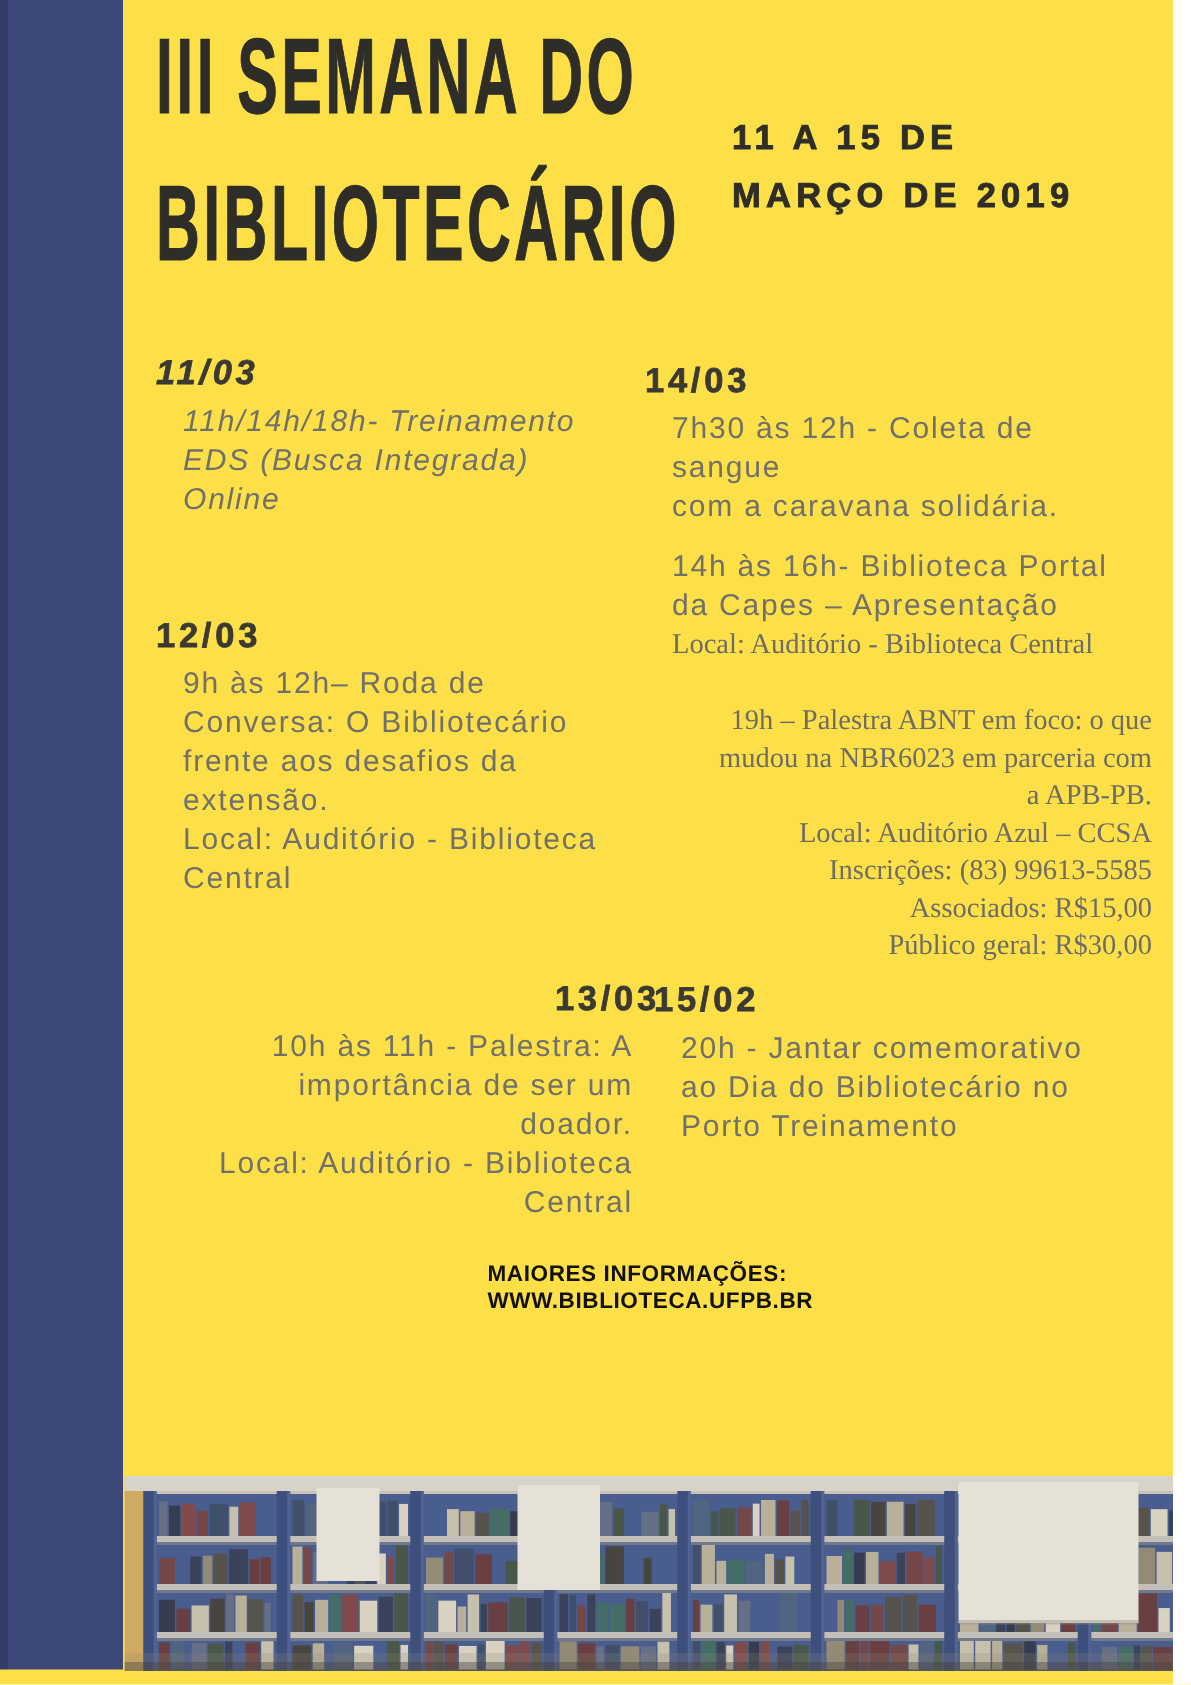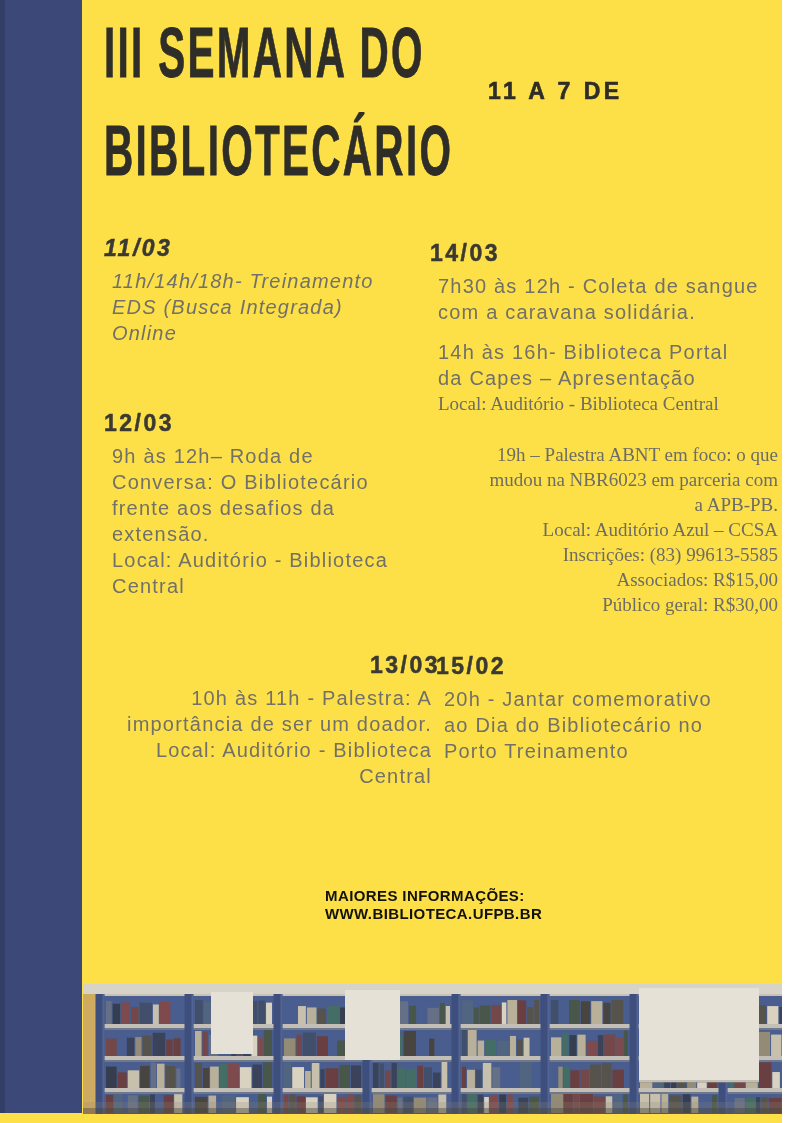--- a/index.html
+++ b/index.html
@@ -31,54 +31,55 @@
   #day-11 { left:104px; top:237px; width:330px;font-style:italic; }
   #day-12 { left:104px; top:412px; width:330px; }
   #day-13 { left:104px; top:654px; width:336px;text-align:right; }
   #day-14 { left:430px; top:242px; width:356px; }
   #day-15 { left:436px; top:655px; width:340px; }
   .day-label {
     margin:0; font-weight:700; font-size:23px; line-height:23px;
     letter-spacing:2.5px; color:#3a3933;
     -webkit-text-stroke:0.5px #3a3933;
   }
-  .day p { margin:8px 8px 0; white-space:pre-line; }
+  .day p { margin:8px 18px 0; white-space:pre-line; }
   .spaced {
     font-family:"Liberation Sans", sans-serif;
     font-size:20px; line-height:26px; letter-spacing:1.2px; color:#71706a;
   }
   .compact {
     font-family:Liberation Serif, serif;
     font-size:19px; line-height:25px; letter-spacing:0; color:#6d6c66;
   }
   .mt0  { margin-top:0 !important; }
   .mt14 { margin-top:14px !important; }
   .mt26 { margin-top:26px !important;text-align:right; }
   .footer-block {
     position:absolute; left:325px; top:841px;
     font-weight:700; font-size:15px; line-height:18px;
-    letter-spacing:0.4px; color:#12110e; white-space:nowrap;margin-top:46px;
+    letter-spacing:0.4px; color:#12110e; white-space:nowrap;
   }
   .library-photo {
     position:absolute; left:83px; top:984px; width:707px; height:130px;
     filter:blur(0.5px) saturate(0.82) contrast(0.95);
   }
 </style>
 </head>
 <body>
 
 <div class="poster">
 
   <div class="accent-bar"></div>
 
   <h1 class="title-line" id="title-line-1">III SEMANA DO</h1>
   <h1 class="title-line" id="title-line-2">BIBLIOTECÁRIO</h1>
 
   <div class="date-block">
-    <div>11 A 7 DE</div>
+    <div>11 A 15 DE</div>
+    <div>MARÇO DE 2019</div>
   </div>
 
   <section class="day" id="day-11">
     <h2 class="day-label">11/03</h2>
     <p class="spaced">11h/14h/18h- Treinamento
 EDS (Busca Integrada)
 Online</p>
   </section>
 
   <section class="day" id="day-12">

